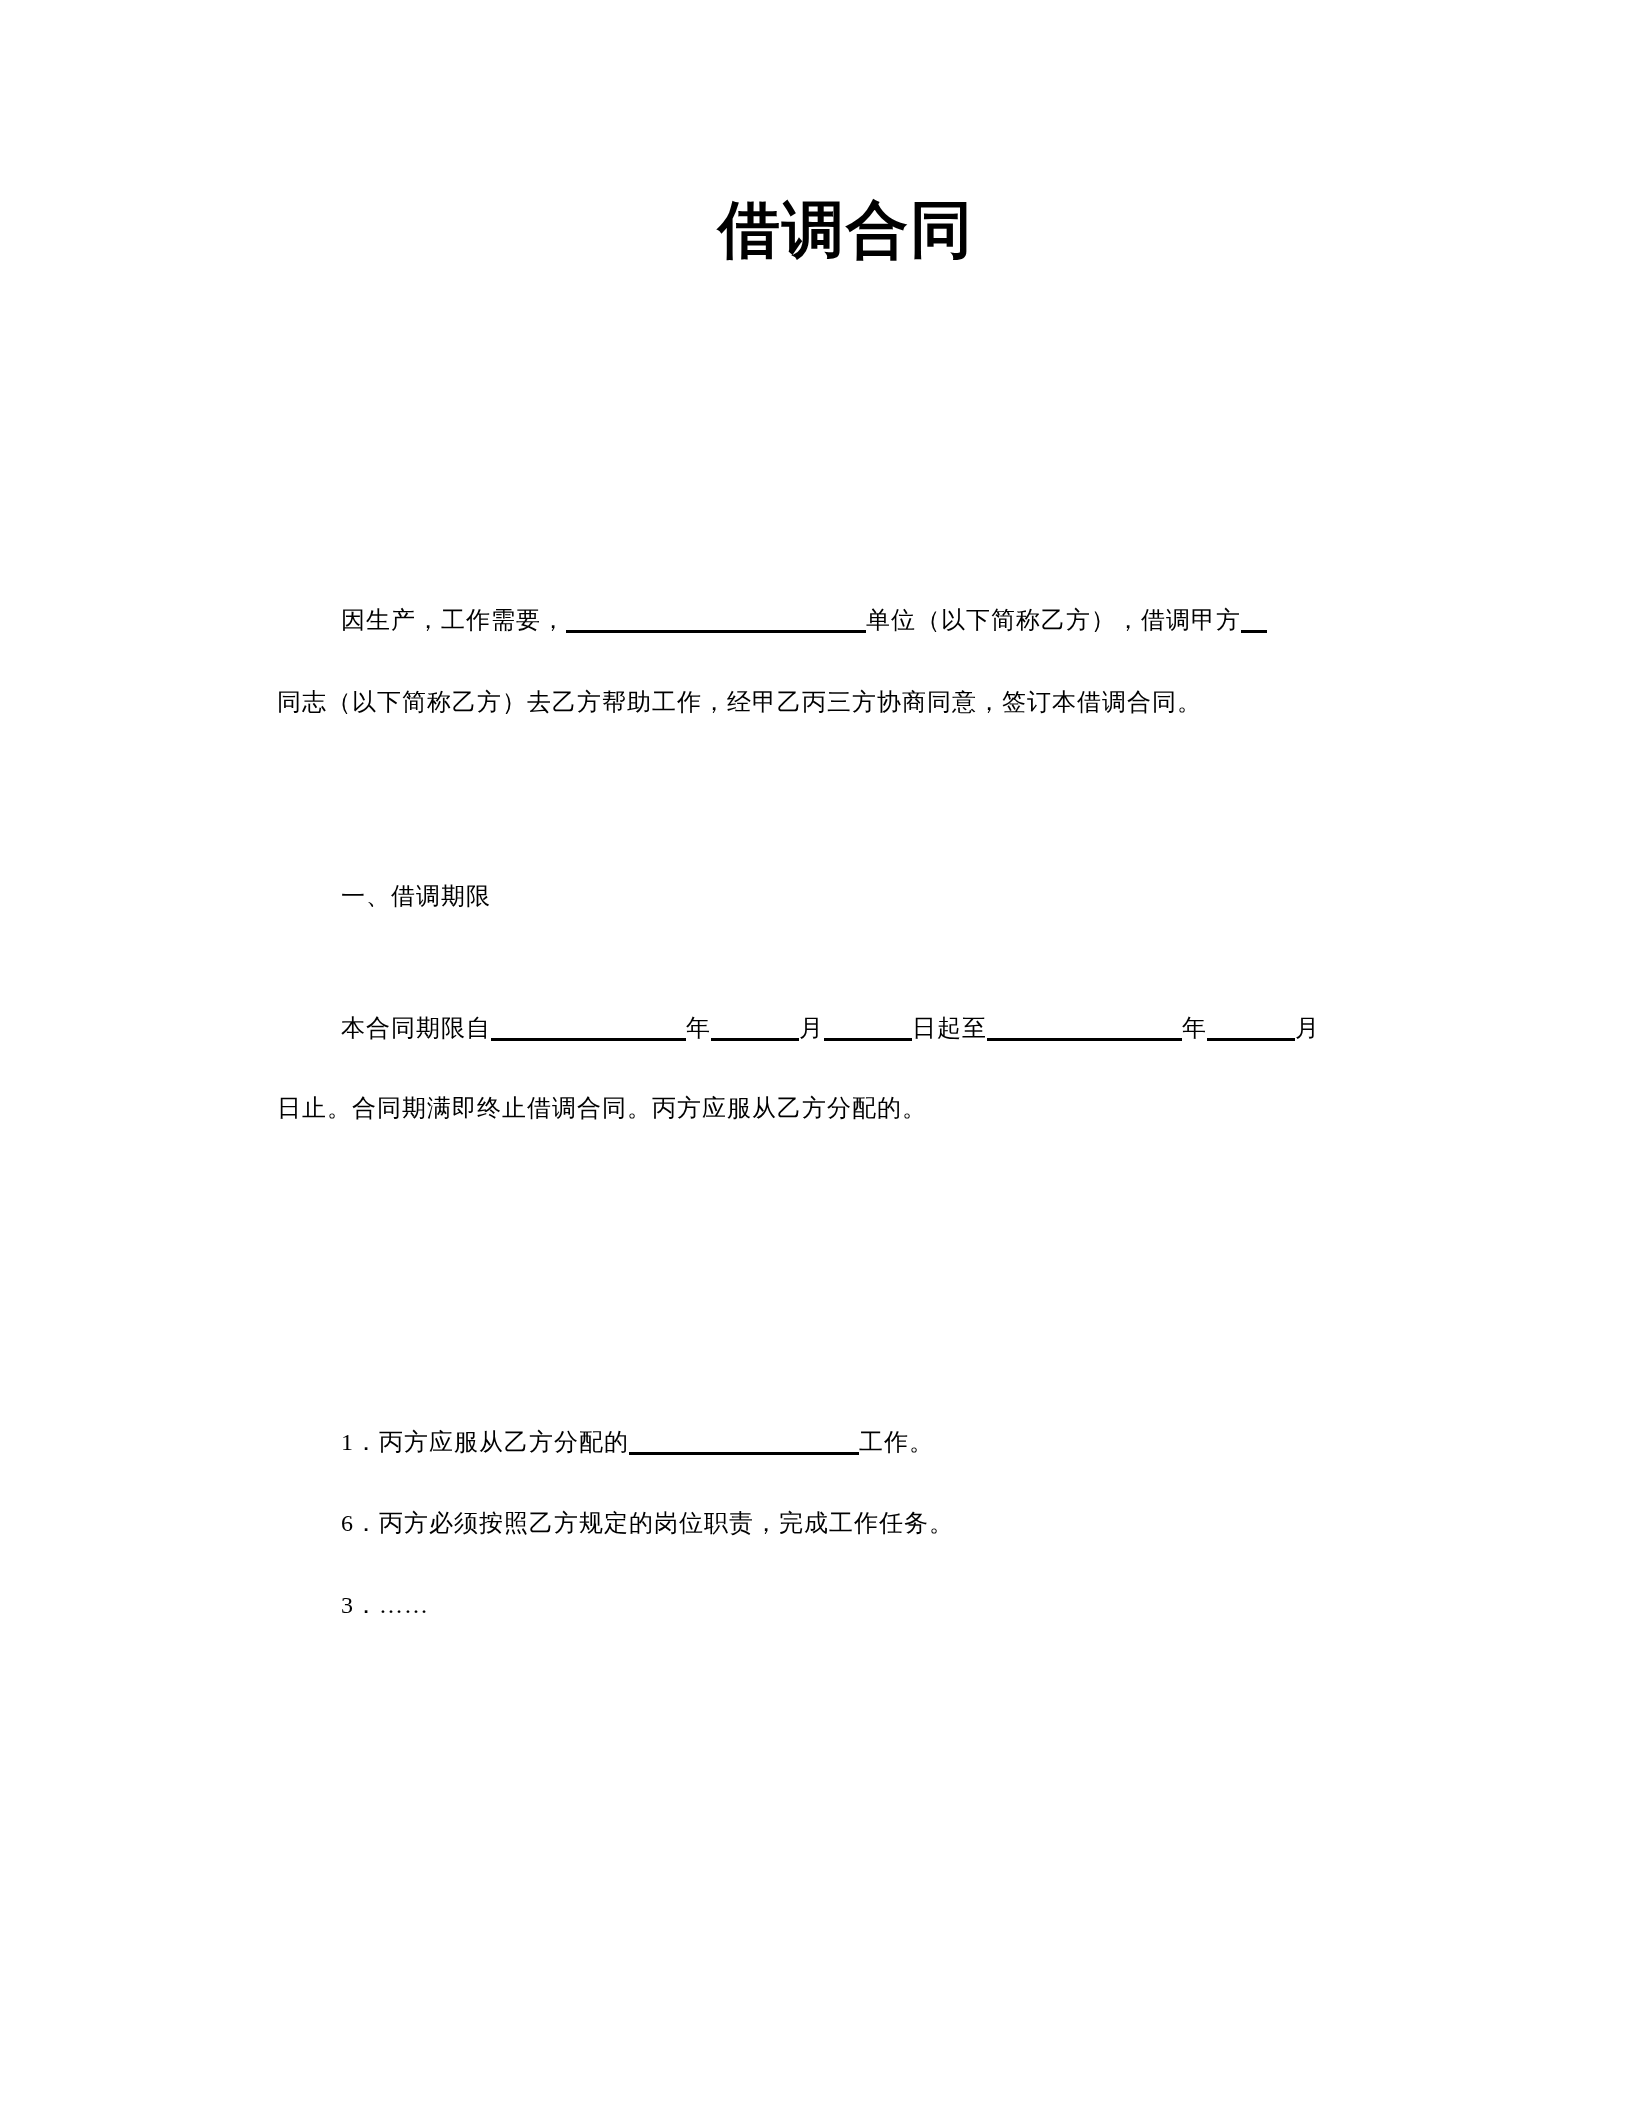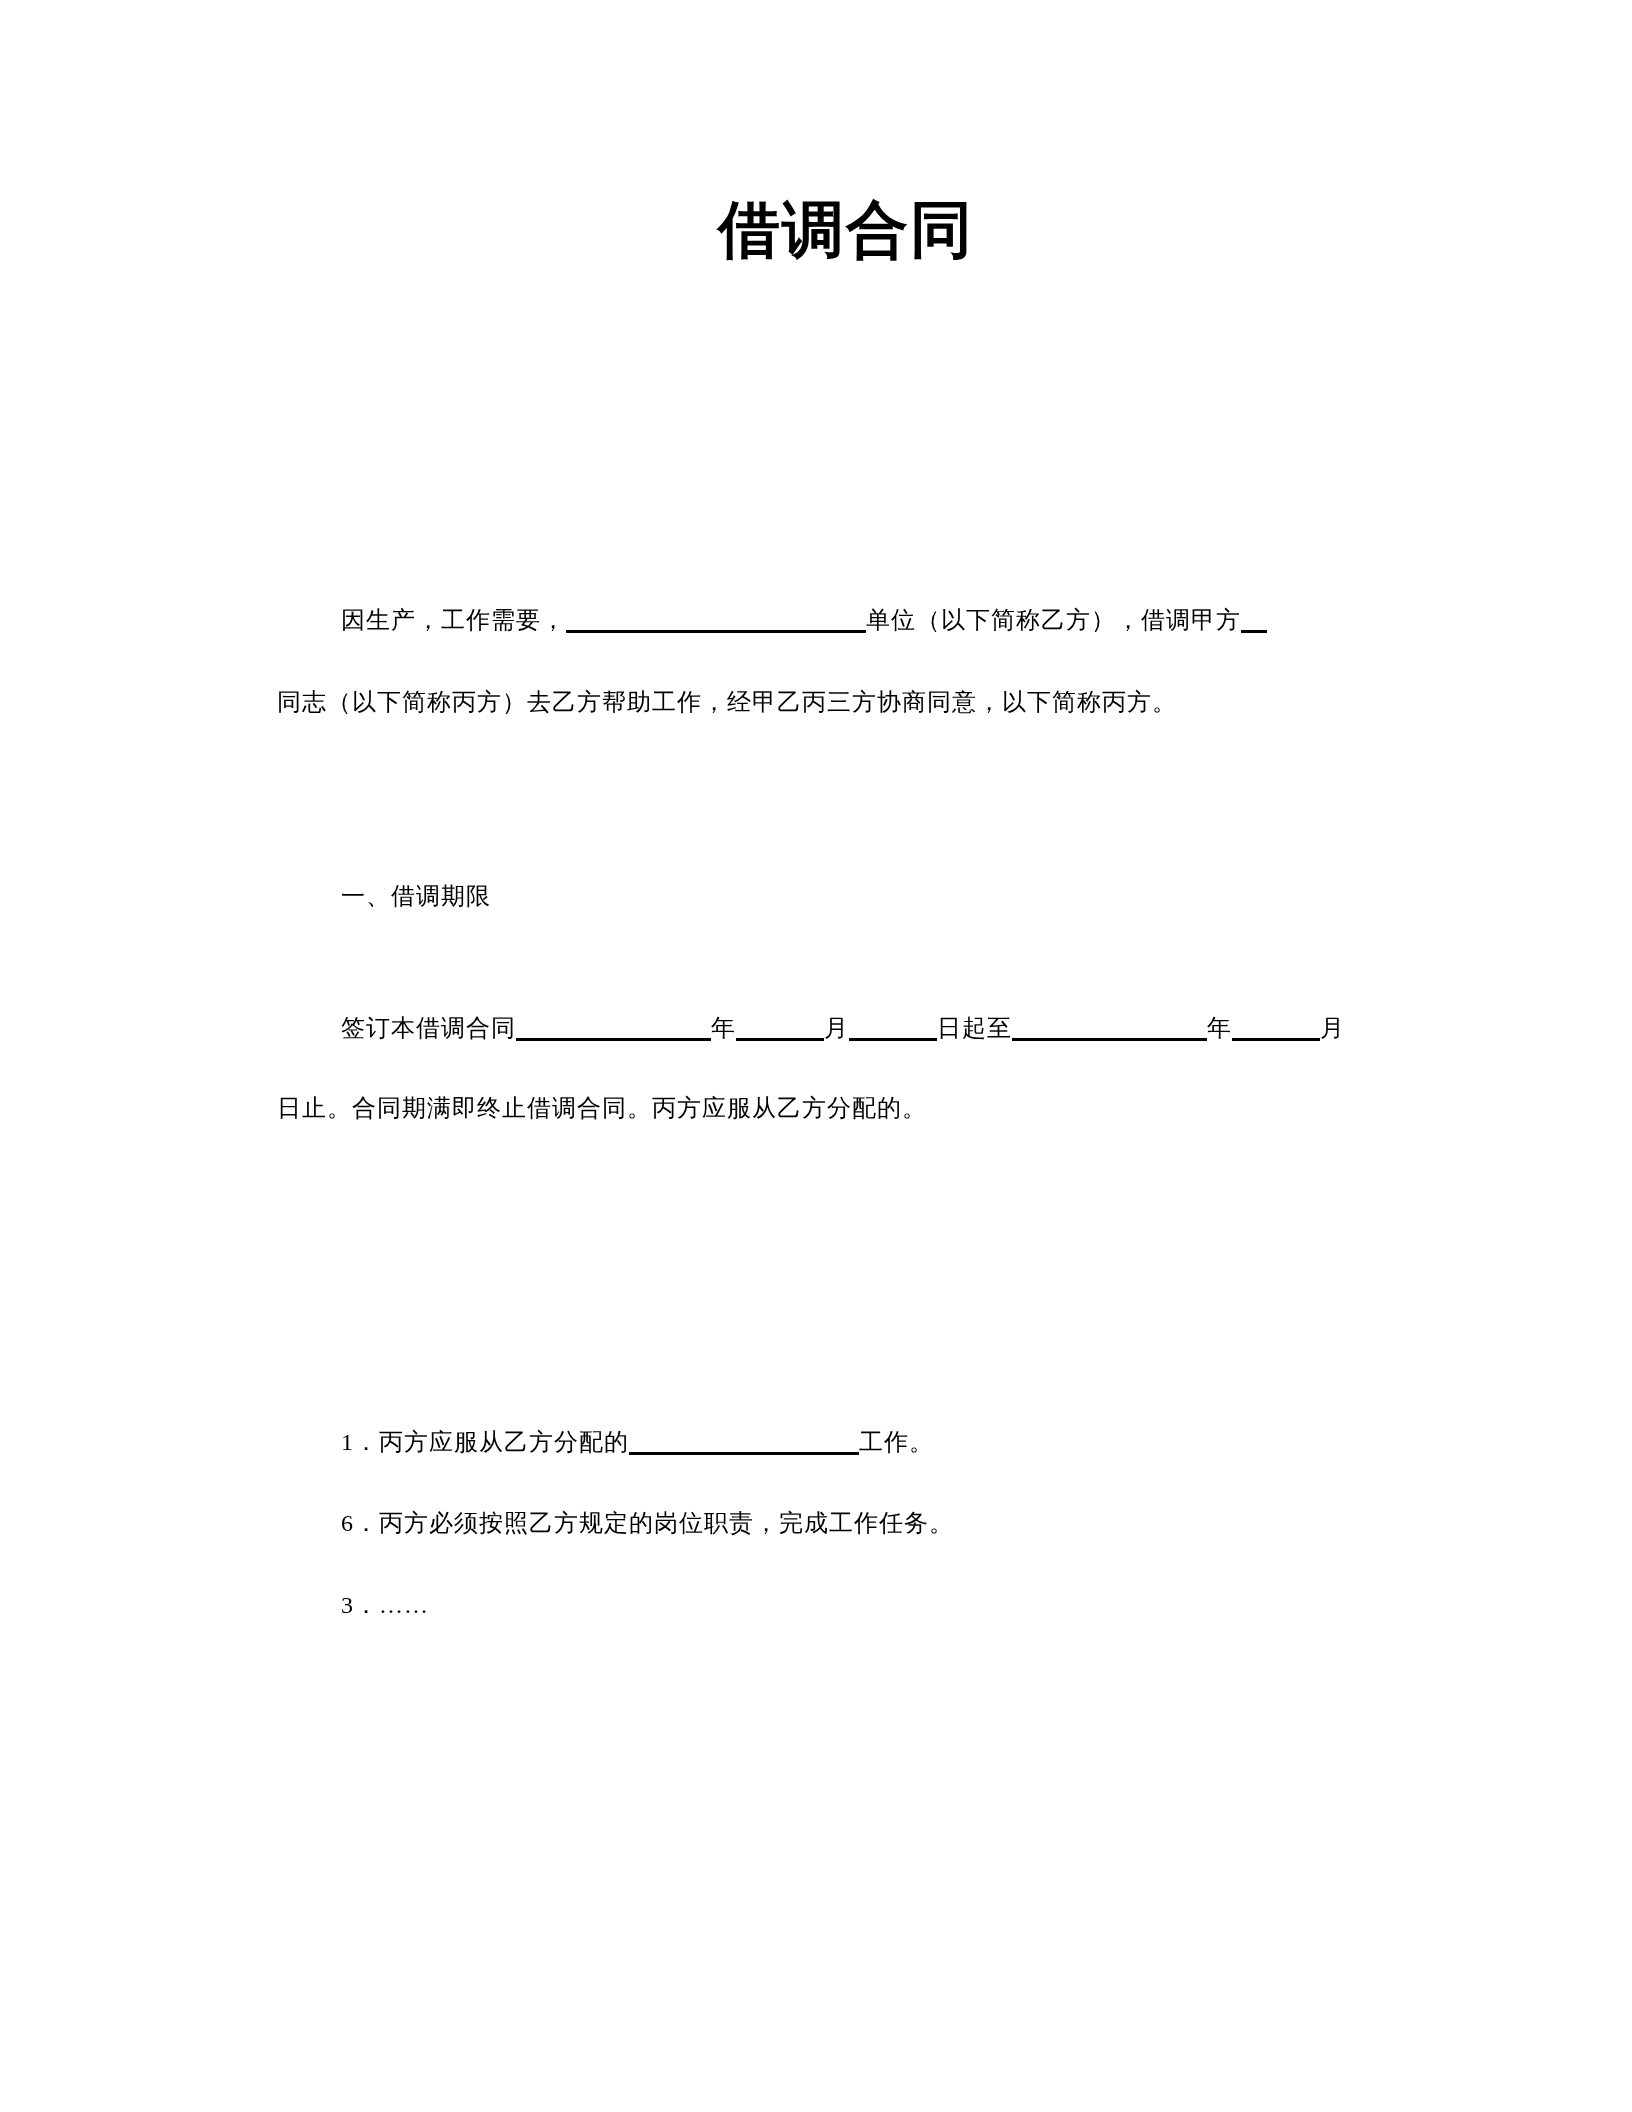--- a/index.html
+++ b/index.html
@@ -52,29 +52,29 @@
 
 <div class="page">
 
   <h1 class="title">借调合同</h1>
 
   <div class="line indent" style="top:598px">
     <span>因生产，工作需要，</span><span class="blank w-unit"></span><span>单位（以下简称乙方），借调甲方</span><span class="blank w-tail"></span>
   </div>
 
   <div class="line" style="top:680px">
-    <span>同志（以下简称丙方）去乙方帮助工作，经甲乙丙三方协商同意，以下简称丙方。</span>
+    <span>同志（以下简称乙方）去乙方帮助工作，经甲乙丙三方协商同意，签订本借调合同。</span>
   </div>
 
   <div class="line indent" style="top:874px">
     <span>一、借调期限</span>
   </div>
 
   <div class="line indent" style="top:1006px">
-    <span>签订本借调合同</span><span class="blank w-long"></span><span>年</span><span class="blank w-short"></span><span>月</span><span class="blank w-short"></span><span>日起至</span><span class="blank w-long"></span><span>年</span><span class="blank w-short"></span><span>月</span>
+    <span>本合同期限自</span><span class="blank w-long"></span><span>年</span><span class="blank w-short"></span><span>月</span><span class="blank w-short"></span><span>日起至</span><span class="blank w-long"></span><span>年</span><span class="blank w-short"></span><span>月</span>
   </div>
 
   <div class="line" style="top:1086px">
     <span>日止。合同期满即终止借调合同。丙方应服从乙方分配的。</span>
   </div>
 
 
   <div class="line indent" style="top:1420px">
     <span>1．丙方应服从乙方分配的</span><span class="blank w-work"></span><span>工作。</span>
   </div>

